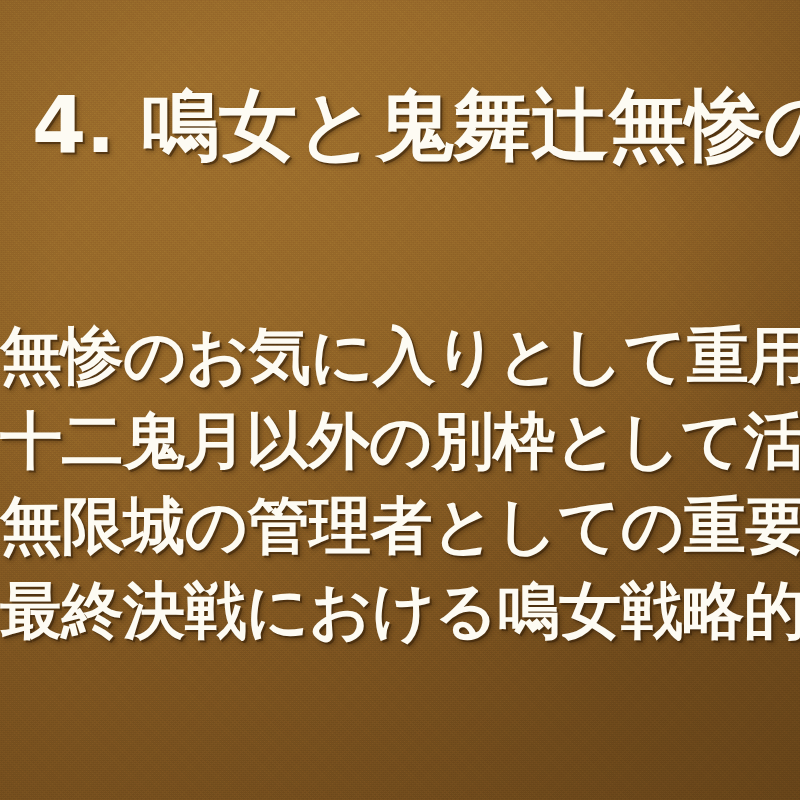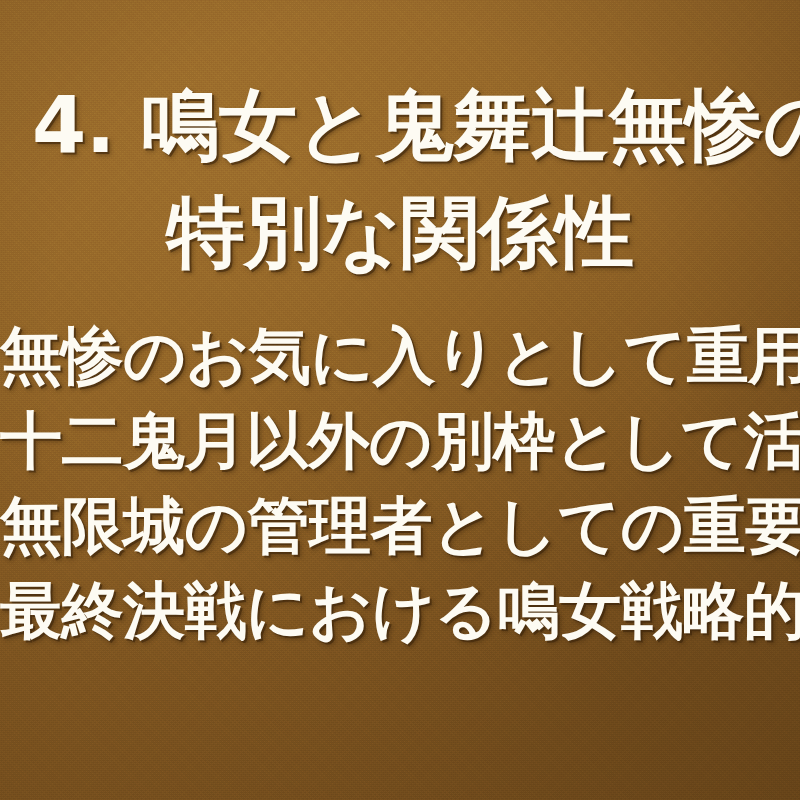--- a/index.html
+++ b/index.html
@@ -121,21 +121,20 @@
 <div id="slide">
 
   <div id="slide-bg"></div>
   <div id="slide-noise"></div>
   <div id="slide-vignette"></div>
 
   <div id="content">
 
     <div id="title-block">
       <span class="title-line" id="title-line-1">4. 鳴女と鬼舞辻無惨の</span>
-      <span class="title-line" id="title-line-2">特別な関係性</span>
     </div>
 
     <div id="body-block">
       <span class="body-line">無惨のお気に入りとして重用された</span>
       <span class="body-line">十二鬼月以外の別枠として活動してい</span>
       <span class="body-line">無限城の管理者としての重要な役割</span>
       <span class="body-line">最終決戦における鳴女戦略的な位置づ</span>
     </div>
 
   </div>

